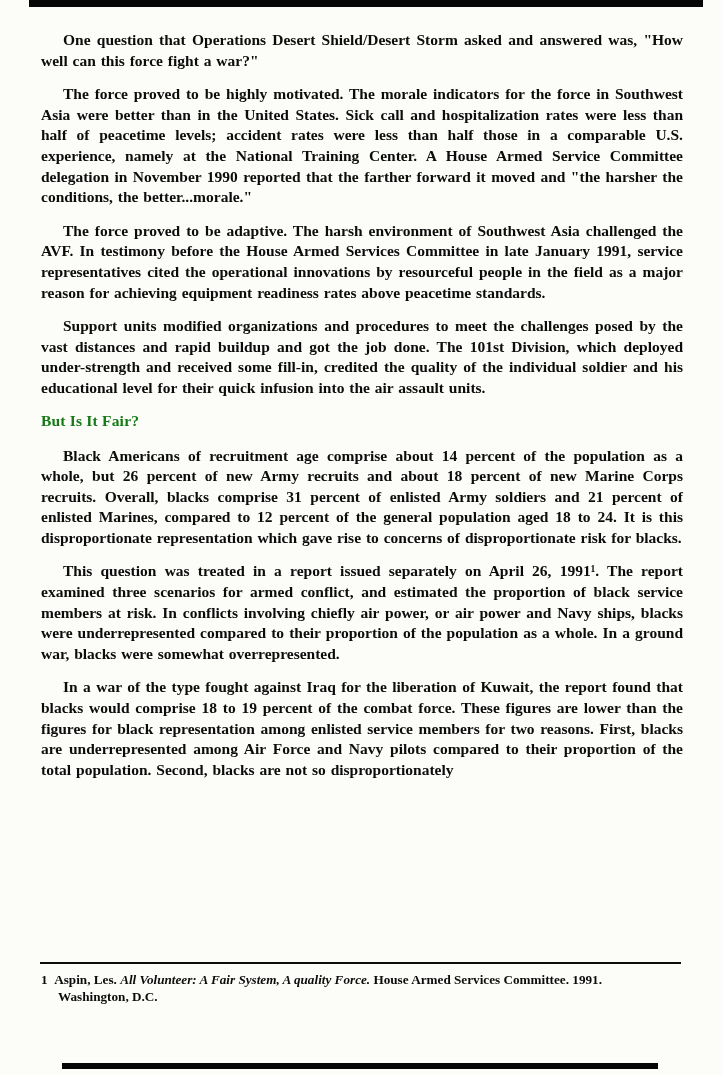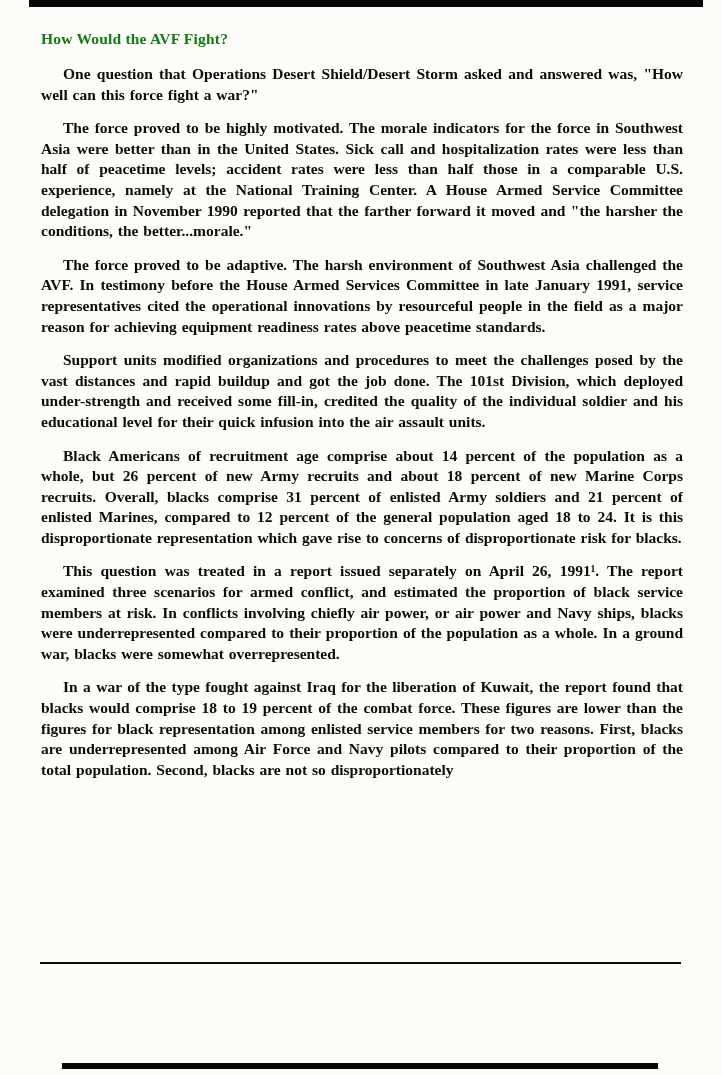--- a/index.html
+++ b/index.html
@@ -78,32 +78,36 @@
   }
 </style>
 </head>
 <body>
 
 <div class="page">
 
   <div class="bar top"></div>
 
   <div class="content">
-    <h2 class="heading">How Would the AVF Fight?</h2>
 
     <p class="para">One question that Operations Desert Shield/Desert Storm asked and answered was, "How well can this force fight a war?"</p>
     <p class="para">The force proved to be highly motivated. The morale indicators for the force in Southwest Asia were better than in the United States. Sick call and hospitalization rates were less than half of peacetime levels; accident rates were less than half those in a comparable U.S. experience, namely at the National Training Center. A House Armed Service Committee delegation in November 1990 reported that the farther forward it moved and "the harsher the conditions, the better...morale."</p>
     <p class="para">The force proved to be adaptive. The harsh environment of Southwest Asia challenged the AVF. In testimony before the House Armed Services Committee in late January 1991, service representatives cited the operational innovations by resourceful people in the field as a major reason for achieving equipment readiness rates above peacetime standards.</p>
     <p class="para">Support units modified organizations and procedures to meet the challenges posed by the vast distances and rapid buildup and got the job done. The 101st Division, which deployed under-strength and received some fill-in, credited the quality of the individual soldier and his educational level for their quick infusion into the air assault units.</p>
 
+    <h2 class="heading second">But Is It Fair?</h2>
 
     <p class="para">Black Americans of recruitment age comprise about 14 percent of the population as a whole, but 26 percent of new Army recruits and about 18 percent of new Marine Corps recruits. Overall, blacks comprise 31 percent of enlisted Army soldiers and 21 percent of enlisted Marines, compared to 12 percent of the general population aged 18 to 24. It is this disproportionate representation which gave rise to concerns of disproportionate risk for blacks.</p>
     <p class="para">This question was treated in a report issued separately on April 26, 1991¹. The report examined three scenarios for armed conflict, and estimated the proportion of black service members at risk. In conflicts involving chiefly air power, or air power and Navy ships, blacks were underrepresented compared to their proportion of the population as a whole. In a ground war, blacks were somewhat overrepresented.</p>
     <p class="para">In a war of the type fought against Iraq for the liberation of Kuwait, the report found that blacks would comprise 18 to 19 percent of the combat force. These figures are lower than the figures for black representation among enlisted service members for two reasons. First, blacks are underrepresented among Air Force and Navy pilots compared to their proportion of the total population. Second, blacks are not so disproportionately</p>
   </div>
 
   <div class="footnote-rule"></div>
 
+  <div class="footnote">
+    <div class="line1"><span>1&nbsp;&nbsp;Aspin, Les. </span><i>All Volunteer: A Fair System, A quality Force.</i><span> House Armed Services Committee. 1991.</span></div>
+    <div class="line2">Washington, D.C.</div>
+  </div>
 
 
   <div class="bar bottom"></div>
 
 </div>
 
 </body></html>

